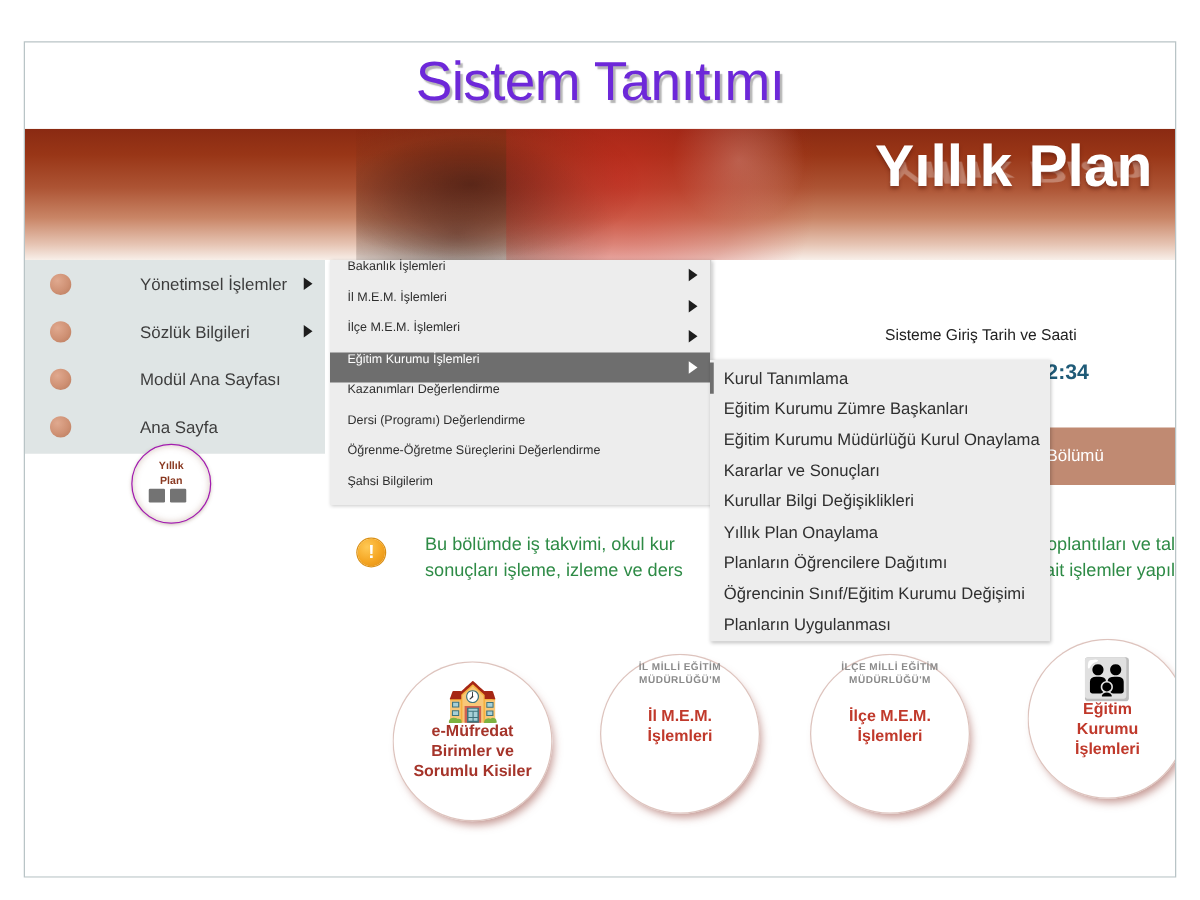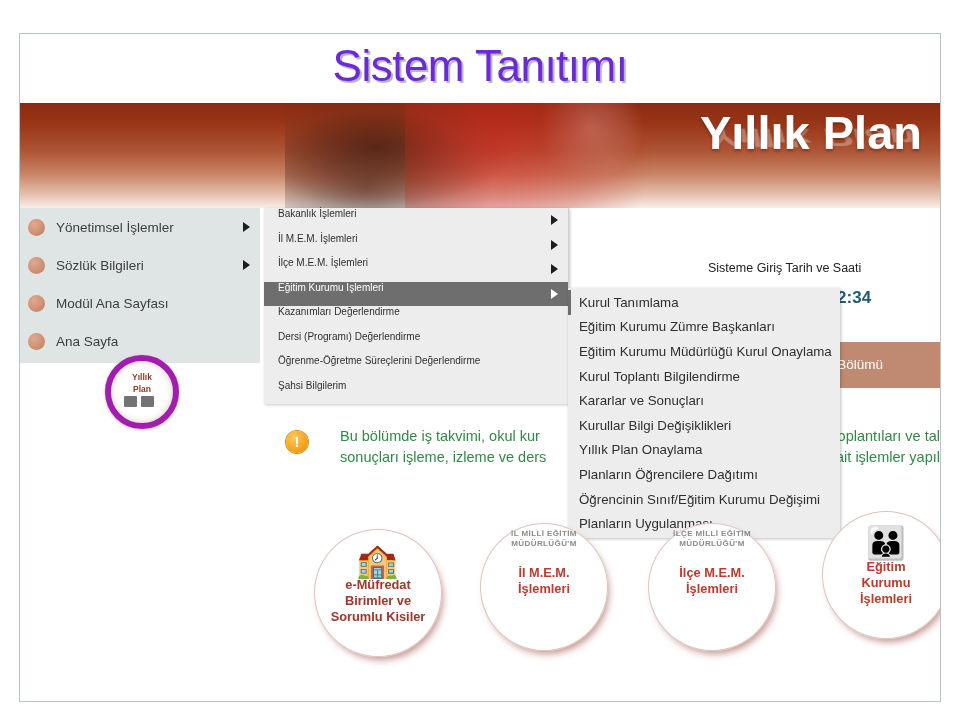--- a/index.html
+++ b/index.html
@@ -61,39 +61,39 @@
     filter:blur(.6px);
   }
 
   
   .leftnav{
     position:absolute;left:0;top:105px;width:240px;height:155px;
     background:#dfe5e5;
   }
   .nav-item{
     position:relative;height:38px;display:flex;align-items:center;
-    padding-left:8px;box-sizing:border-box;
+    padding-left:20px;box-sizing:border-box;gap:44px;
   }
   .bullet{
     width:17px;height:17px;border-radius:50%;
     background:radial-gradient(circle at 35% 32%,#e0a98f 0%,#cf9174 55%,#b87a5c 100%);
     flex:0 0 auto;margin-right:11px;
   }
   .nav-label{font-size:13.5px;color:#3d3d3d;}
   .nav-arrow{
     position:absolute;right:10px;top:50%;transform:translateY(-50%);
     width:0;height:0;border-left:7px solid #1d1d1d;
     border-top:5px solid transparent;border-bottom:5px solid transparent;
   }
 
   
   .badge{
     position:absolute;left:85px;top:252px;width:62px;height:62px;border-radius:50%;
     background:#fff;box-shadow:0 0 6px rgba(140,90,70,.35) inset,0 1px 3px rgba(120,80,60,.35);
-    border:6px solid #a21caf;
+    border:1px solid #a21caf;
   }
   .badge-l1,.badge-l2{
     position:absolute;left:0;width:62px;text-align:center;
     font-size:8.5px;font-weight:bold;color:#8a3a22;
   }
   .badge-l1{top:11px;}
   .badge-l2{top:23px;}
   .badge-icons{position:absolute;left:13px;top:35px;display:flex;gap:4px;}
   .badge-icons i{display:block;width:13px;height:11px;background:#5b5b5b;border-radius:1px;opacity:.85;}
 
@@ -295,23 +295,20 @@
       <div class="mrow">
         <span>Kurul Tanımlama</span>
       </div>
       <div class="mrow">
         <span>Eğitim Kurumu Zümre Başkanları</span>
       </div>
       <div class="mrow">
         <span>Eğitim Kurumu Müdürlüğü Kurul Onaylama</span>
       </div>
       <div class="mrow">
-        <span>Kurul Toplantı Bilgilendirme</span>
-      </div>
-      <div class="mrow">
         <span>Kararlar ve Sonuçları</span>
       </div>
       <div class="mrow">
         <span>Kurullar Bilgi Değişiklikleri</span>
       </div>
       <div class="mrow">
         <span>Yıllık Plan Onaylama</span>
       </div>
       <div class="mrow">
         <span>Planların Öğrencilere Dağıtımı</span>

